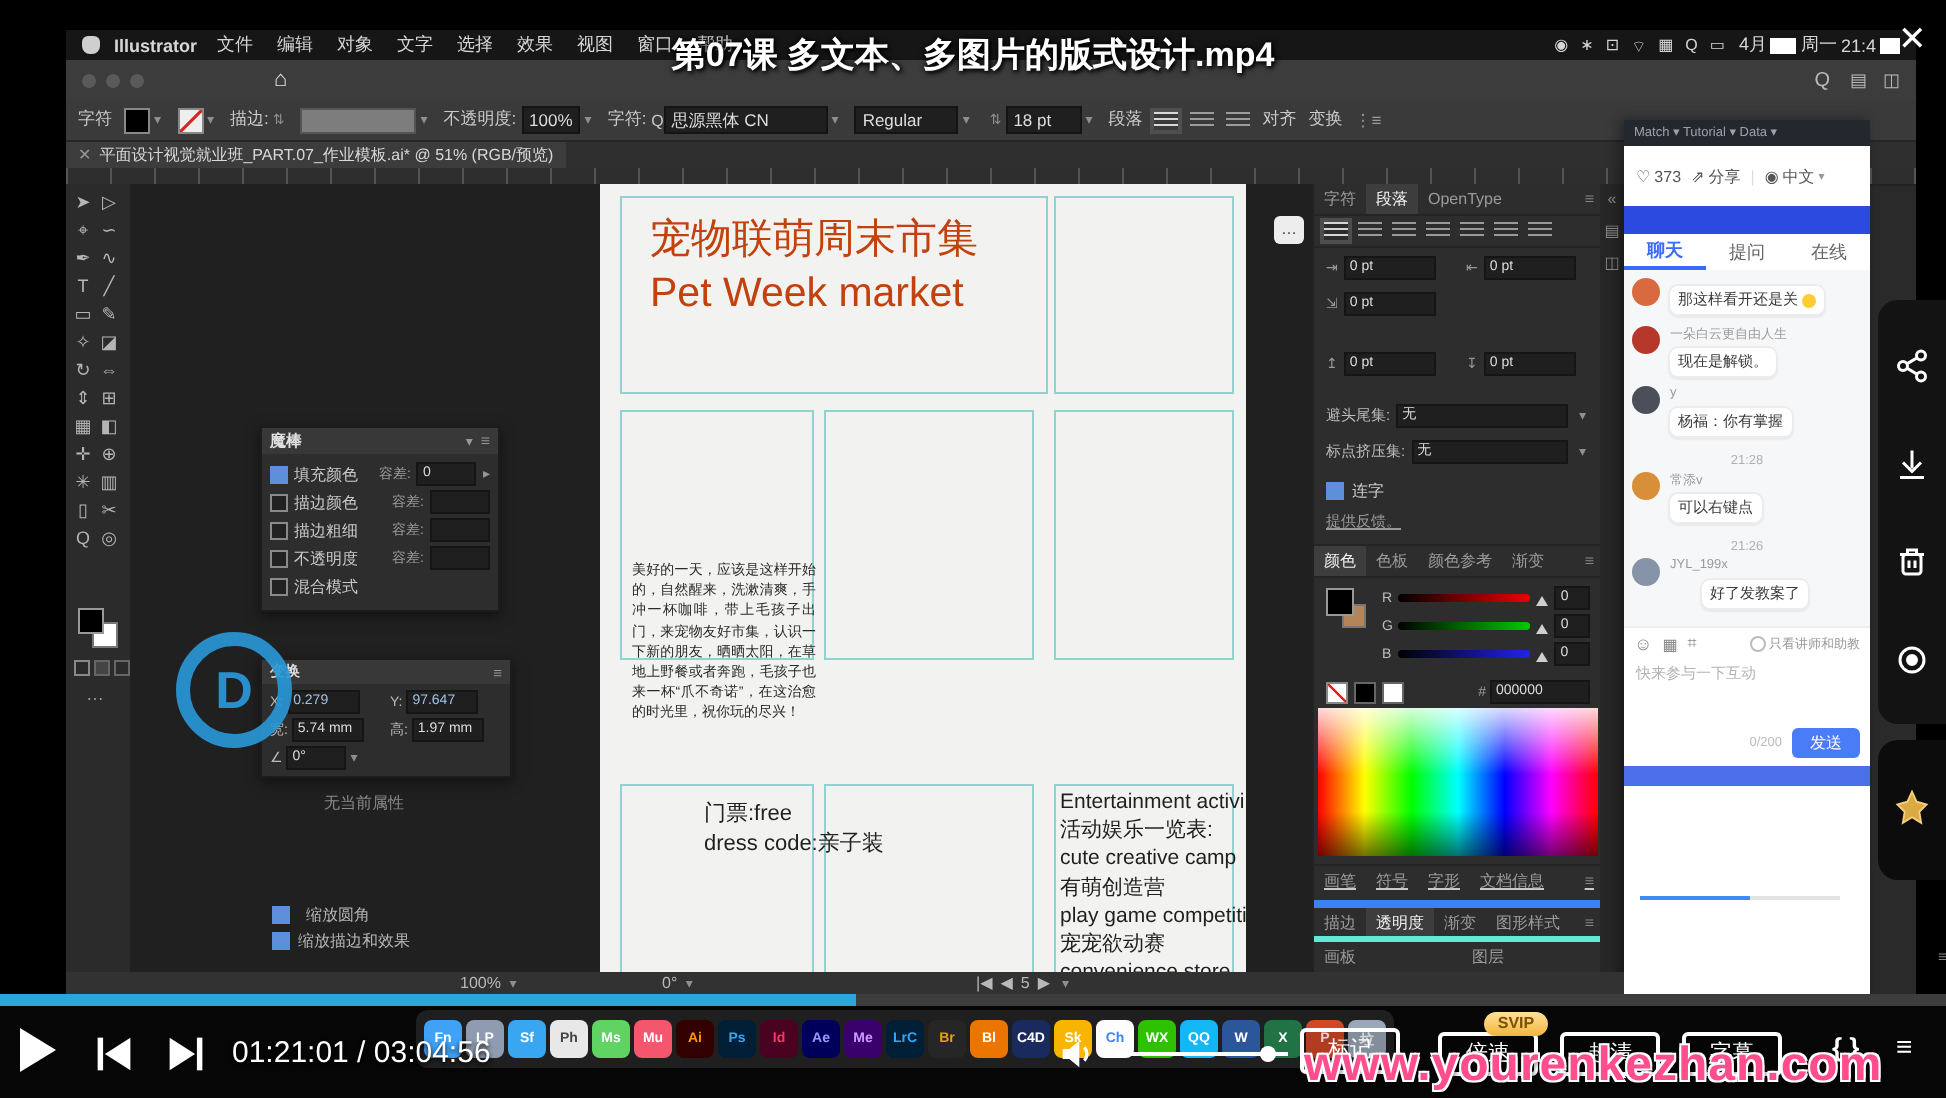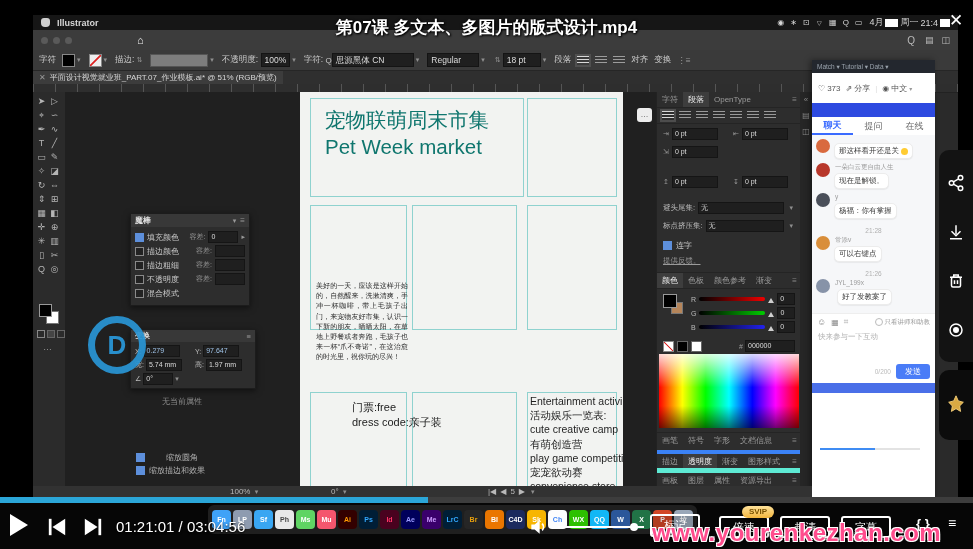--- a/index.html
+++ b/index.html
@@ -44,20 +44,31 @@
 </head>
 <body>
 
 <div id="stage">
 
   <div class="abs" style="left:33px;top:15px;width:925px;height:490px;background:#2a2a2a;"></div>
 
   <div class="abs flex menubar" style="left:33px;top:15px;width:925px;height:15px;padding:0 8px;box-sizing:border-box;">
     <span style="width:9px;height:9px;border-radius:3px 3px 4px 4px;background:#cfcfcf;display:inline-block;margin-right:7px;"></span>
     <b style="margin-right:4px;">Illustrator</b>
+    <span class="flex">
+        <span class="menu-item">文件</span>
+        <span class="menu-item">编辑</span>
+        <span class="menu-item">对象</span>
+        <span class="menu-item">文字</span>
+        <span class="menu-item">选择</span>
+        <span class="menu-item">效果</span>
+        <span class="menu-item">视图</span>
+        <span class="menu-item">窗口</span>
+        <span class="menu-item">帮助</span>
+      </span>
     <span style="flex:1"></span>
     <span class="flex" style="gap:6px;font-size:8px;">
         <span>◉</span>
         <span>∗</span>
         <span>⊡</span>
         <span>⌔</span>
         <span>▦</span>
         <span>Q</span>
         <span>▭</span>
       </span>
@@ -226,21 +237,21 @@
       <span class="flex"><span>X:</span>&nbsp;<span class="field" style="width:30px;color:#9fc3e8;">0.279</span></span>
       <span class="flex"><span>Y:</span>&nbsp;<span class="field" style="width:30px;color:#9fc3e8;">97.647</span></span>
       <span class="flex"><span>宽:</span>&nbsp;<span class="field" style="width:30px;">5.74 mm</span></span>
       <span class="flex"><span>高:</span>&nbsp;<span class="field" style="width:30px;">1.97 mm</span></span>
       <span class="flex"><span>∠</span>&nbsp;<span class="field" style="width:24px;">0°</span><span class="caret">▾</span></span>
     </div>
   </div>
 
   <div class="abs" style="left:162px;top:396px;font-size:8px;color:#8a8a8a;">无当前属性</div>
   <div class="abs" style="left:136px;top:451px;font-size:8px;color:#b5b5b5;line-height:13px;">
-    <div class="flex" style="gap:21px;">
+    <div class="flex" style="gap:8px;">
         <span class="cb on"></span>
         <span>缩放圆角</span>
       </div>
     <div class="flex" style="gap:4px;">
         <span class="cb on"></span>
         <span>缩放描边和效果</span>
       </div>
   </div>
 
   <div class="abs" style="left:88px;top:316px;width:58px;height:58px;border-radius:50%;border:7px solid rgba(41,150,214,.92);box-sizing:border-box;display:flex;align-items:center;justify-content:center;">
@@ -250,21 +261,21 @@
   <div class="abs" style="left:300px;top:92px;width:323px;height:394px;background:#f2f3f1;overflow:hidden;">
     <div class="gridbox" style="left:10px;top:6px;width:212px;height:97px;"></div>
     <div class="gridbox" style="left:227px;top:6px;width:88px;height:97px;"></div>
     <div class="gridbox" style="left:10px;top:113px;width:95px;height:123px;"></div>
     <div class="gridbox" style="left:112px;top:113px;width:103px;height:123px;"></div>
     <div class="gridbox" style="left:227px;top:113px;width:88px;height:123px;"></div>
     <div class="gridbox" style="left:10px;top:300px;width:95px;height:200px;"></div>
     <div class="gridbox" style="left:112px;top:300px;width:103px;height:200px;"></div>
     <div class="gridbox" style="left:227px;top:300px;width:88px;height:200px;"></div>
 
-    <div class="abs" style="left:25px;top:14px;font-size:20.5px;line-height:27px;color:#0f766e;">
+    <div class="abs" style="left:25px;top:14px;font-size:20.5px;line-height:27px;color:#c2410c;">
       <div>宠物联萌周末市集</div>
       <div>Pet Week market</div>
     </div>
 
     <div class="abs" style="left:16px;top:189px;width:92px;font-size:7px;line-height:10.2px;color:#2a2a2a;text-align:justify;">美好的一天，应该是这样开始的，自然醒来，洗漱清爽，手冲一杯咖啡，带上毛孩子出门，来宠物友好市集，认识一下新的朋友，晒晒太阳，在草地上野餐或者奔跑，毛孩子也来一杯“爪不奇诺”，在这治愈的时光里，祝你玩的尽兴！</div>
 
 
     <div class="abs" style="left:230px;top:302px;width:95px;font-size:10.5px;line-height:14.2px;color:#1f1f1f;white-space:nowrap;overflow:hidden;">
         <div>Entertainment activi</div>
         <div>活动娱乐一览表:</div>
@@ -373,35 +384,35 @@
       <span style="width:9px;height:9px;background:#000;border:1px solid #666;"></span>
       <span style="width:9px;height:9px;background:#fff;border:1px solid #666;"></span>
       <span style="flex:1"></span>
       <span class="flex" style="gap:2px;font-size:7px;color:#999;">
           <span>#</span>
           <span class="field" style="width:44px;">000000</span>
         </span>
     </div>
     <div class="abs" style="left:2px;top:262px;width:140px;height:74px;background:linear-gradient(to bottom,rgba(255,255,255,.85),rgba(255,255,255,0) 45%,rgba(0,0,0,0) 70%,rgba(0,0,0,.55)),linear-gradient(to right,#f00,#ff0,#0f0,#0ff,#00f,#f0f,#f00);"></div>
 
-    <div class="abs flex" style="left:0;top:340px;width:144px;height:15px;border-top:1px solid #242424;">
+    <div class="abs flex" style="left:0;top:340px;width:144px;height:15px;border-top:1px solid #242424;text-decoration:underline;">
         <span class="ptab">画笔</span>
         <span class="ptab">符号</span>
         <span class="ptab">字形</span>
         <span class="ptab">文档信息</span>
         <span style="margin-left: auto; padding-right: 4px; color: rgb(136, 136, 136); font-size: 8px;">≡</span>
       </div>
     <div class="abs flex" style="left:0;top:358px;width:144px;height:15px;border-top:4px solid #3b82f6;">
         <span class="ptab">描边</span>
         <span class="ptab active">透明度</span>
         <span class="ptab">渐变</span>
         <span class="ptab">图形样式</span>
         <span style="margin-left: auto; padding-right: 4px; color: rgb(136, 136, 136); font-size: 8px;">≡</span>
       </div>
-    <div class="abs flex" style="left:0;top:376px;width:144px;height:15px;border-top:5px solid #5eead4;">
+    <div class="abs flex" style="left:0;top:376px;width:144px;height:15px;border-top:3px solid #5eead4;gap:48px;">
         <span class="ptab">画板</span>
         <span class="ptab">图层</span>
         <span class="ptab">属性</span>
         <span class="ptab">资源导出</span>
         <span style="margin-left: auto; padding-right: 4px; color: rgb(136, 136, 136); font-size: 8px;">≡</span>
       </div>
   </div>
 
   <div class="abs" style="left:800px;top:92px;width:12px;height:394px;background:#262626;color:#8a8a8a;font-size:8px;text-align:center;line-height:16px;">
     <div>«</div>
@@ -451,21 +462,21 @@
       <div class="ctime" style="top:92px;">21:28</div>
       <div style="position:absolute;top:101px;width:100%;">
         <span class="avatar" style="background:#d98e3a;"></span>
         <span class="cname">常添v</span>
         <span class="bubble" style="margin-left:22px;margin-top:10px;display:inline-block;">可以右键点</span>
       </div>
       <div class="ctime" style="top:135px;">21:26</div>
       <div style="position:absolute;top:144px;width:100%;">
         <span class="avatar" style="background:#8793a8;"></span>
         <span class="cname">JYL_199x</span>
-        <span class="bubble" style="margin-left:25px;margin-top:10px;display:inline-block;">好了发教案了</span>
+        <span class="bubble" style="margin-left:38px;margin-top:10px;display:inline-block;">好了发教案了</span>
       </div>
     </div>
     <div class="abs" style="left:0;top:253px;width:123px;height:70px;background:#fff;border-top:1px solid #eee;">
       <div class="flex" style="padding:3px 5px;gap:5px;">
         <span style="font-size:9px;color:#888;">☺</span>
         <span style="font-size:8px;color:#888;">▦</span>
         <span style="font-size:8px;color:#888;">⌗</span>
         <span style="flex:1"></span>
         <span class="flex" style="gap:2px;font-size:6.5px;color:#999;">
             <span style="width:6px;height:6px;border:1px solid #bbb;border-radius:50%;display:inline-block;"></span>

